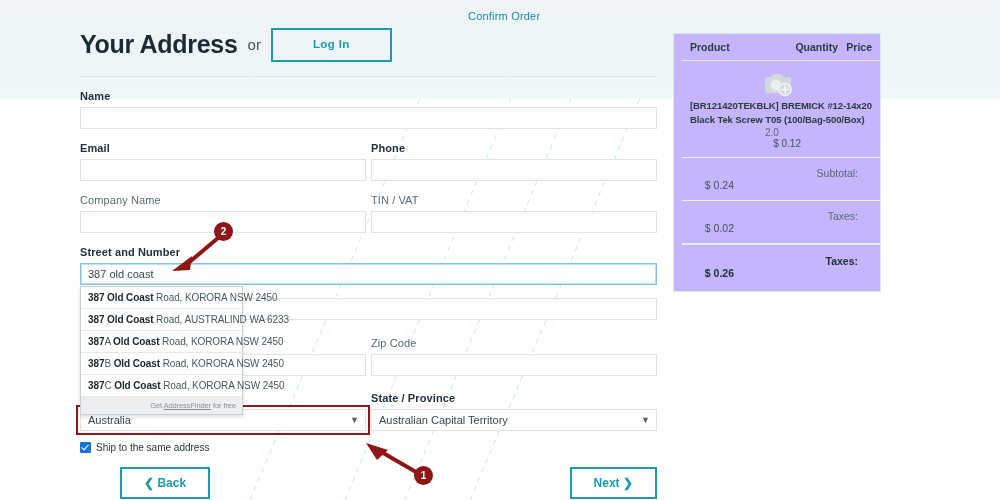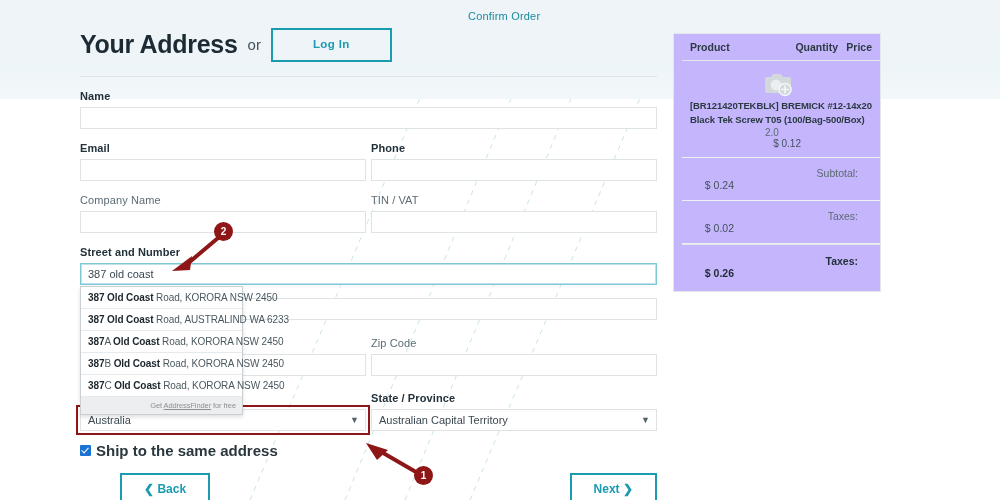--- a/index.html
+++ b/index.html
@@ -102,21 +102,21 @@
   .chk-row { display: flex; align-items: center; gap: 5px; margin-top: 11px; }
   .chk {
     width: 11px; height: 11px; background: #1a73d2; border-radius: 1px;
     position: relative; cursor: pointer; flex: none;
   }
   .chk::after {
     content: ""; position: absolute; left: 3px; top: 1px;
     width: 3px; height: 6px; border: solid #fff;
     border-width: 0 1.6px 1.6px 0; transform: rotate(42deg);
   }
-  .chk-label { font-size: 15px; color: #2a373f; font-weight: bold; }
+  .chk-label { font-size: 10px; color: #2a373f; }
 
   
   .nav-row { display: flex; justify-content: space-between; margin-top: 14px; margin-left: 40px; }
   .nav-btn {
     border: 2px solid #1a9bb0; color: #1a9bb0; background: transparent;
     font-size: 12px; font-weight: bold; padding: 8px 22px; cursor: pointer;
     line-height: 1;
   }
 
   

